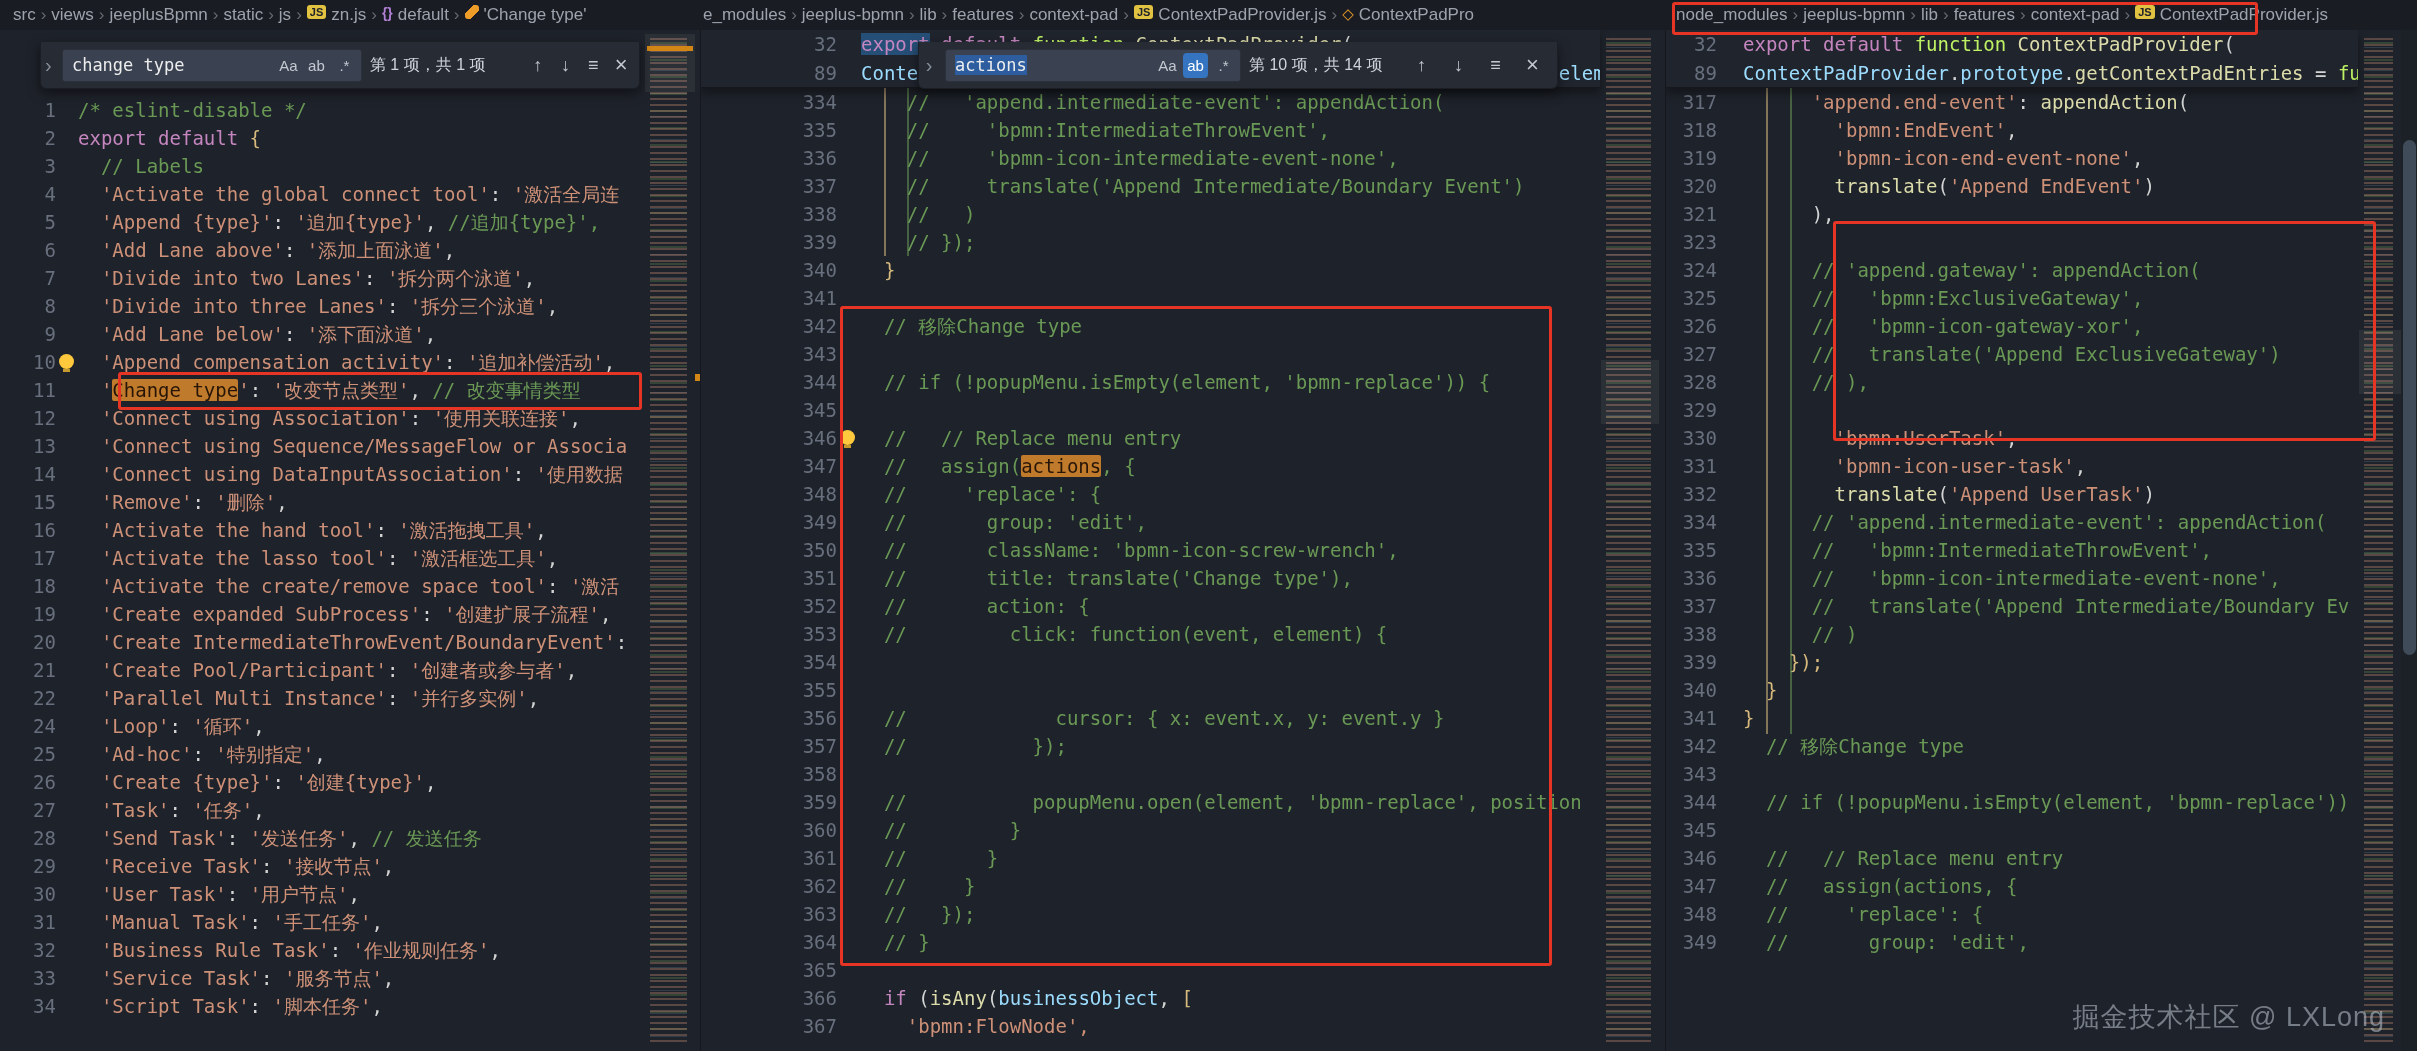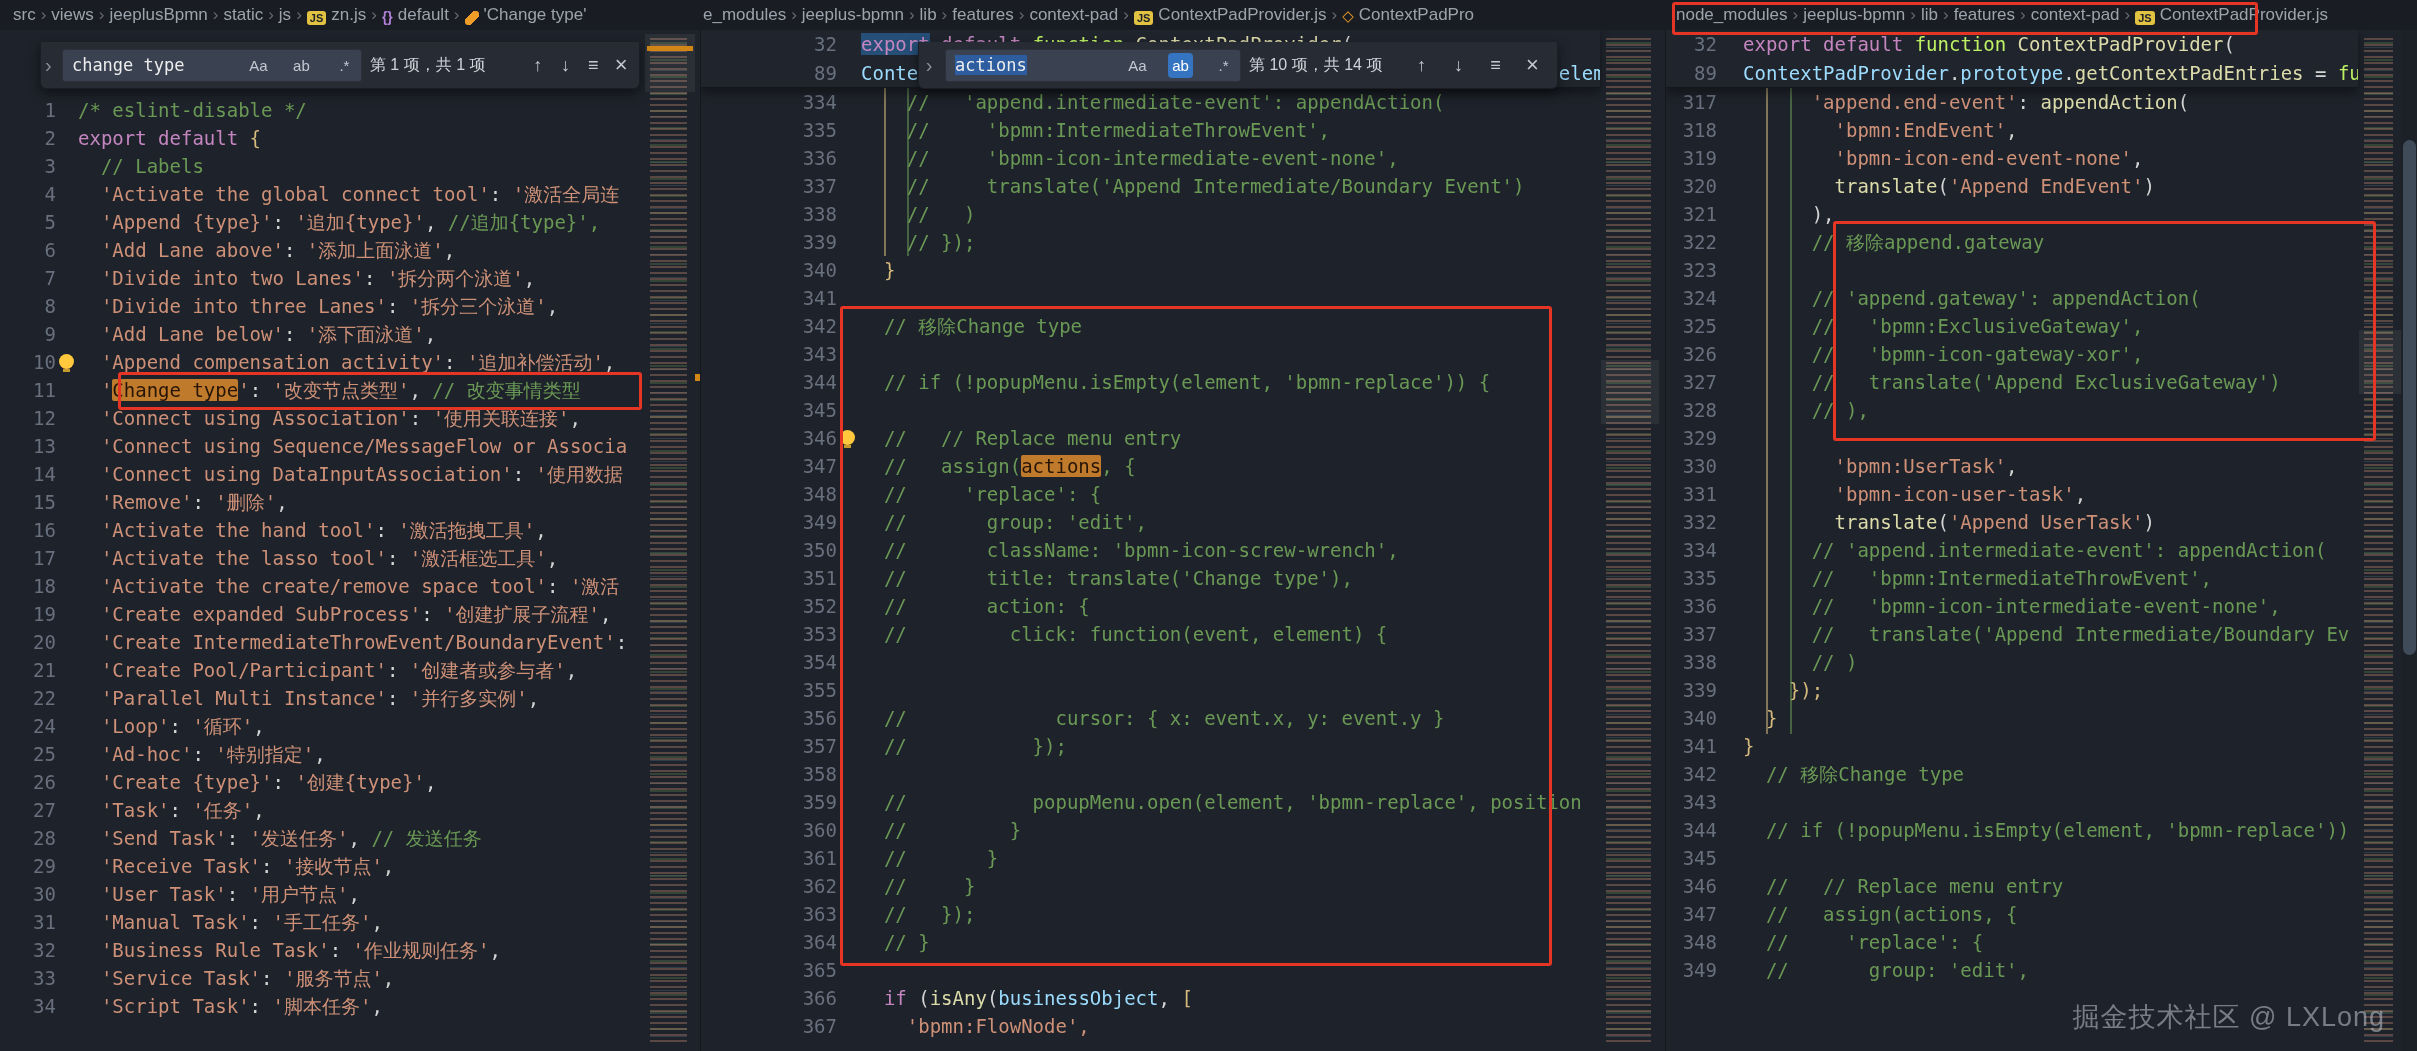--- a/index.html
+++ b/index.html
@@ -7,21 +7,21 @@
   .screen{position:relative;width:2417px;height:1051px;background:#1e222a;overflow:hidden;
           font-family:"DejaVu Sans Mono",monospace;color:#d4d4d4}
 
   
   .breadcrumb-bar{position:absolute;top:0;left:0;right:0;height:30px;background:#191c22;display:flex;z-index:10}
   .crumb-sec{height:30px;display:flex;align-items:center;overflow:hidden;white-space:nowrap;flex:none;
              padding-left:12px;color:#9da3ad;font-family:"Liberation Sans",sans-serif;font-size:17px}
   .sec-left{width:700px}
   .sec-mid{width:965px;padding-left:2px}
   .sec-right{width:752px;padding-left:10px}
-  .crumb-item{display:inline-flex;align-items:flex-end;gap:5px;margin:0 1px;cursor:pointer}
+  .crumb-item{display:inline-flex;align-items:flex-start;gap:5px;margin:0 1px;cursor:pointer}
   .crumb-label{color:#9da3ad}
   .crumb-sep{color:#656b76;margin:0 4px;font-size:17px}
   .ci{display:inline-flex;align-items:center;justify-content:center;flex:none}
   .ci-js-file{background:#e2c341;color:#20232a;font-weight:bold;font-size:11px;padding:1px 3px;border-radius:3px;line-height:12px}
   .ci-braces{color:#b180d7;font-size:14px;font-weight:bold}
   .ci-symbol{color:#ee9d28;font-size:15px}
   .ci-wrench{width:14px;height:14px;border-radius:3px;background:linear-gradient(135deg,transparent 32%,#ee9d28 32% 68%,transparent 68%)}
 
   
   .pane{position:absolute;top:30px;bottom:0;overflow:hidden}
@@ -73,21 +73,21 @@
                border-radius:0 0 6px 6px;box-shadow:0 4px 12px rgba(0,0,0,.5);display:flex;align-items:center;
                gap:8px;padding:0 8px 0 2px;z-index:30;font-family:"Liberation Sans",sans-serif}
   .fw-left{left:40px;width:600px}
   .fw-mid{left:217px;width:640px}
   .fw-expand{width:16px;height:100%;display:flex;align-items:center;justify-content:center;color:#8a909a;font-size:20px;cursor:pointer}
   .fw-input{flex:none;width:300px;height:33px;background:#3a4150;border:1px solid #2b303b;border-radius:3px;
             display:flex;align-items:center;padding:0 4px 0 9px}
   .fw-mid .fw-input{width:296px}
   .fw-query{flex:1;font-family:"DejaVu Sans Mono",monospace;font-size:17px;color:#ededed;overflow:hidden;white-space:nowrap}
   .fw-query.selected .q-text{background:#2d5d9e}
-  .fw-opts{display:flex;gap:18px;margin-left:16px}
+  .fw-opts{display:flex;gap:3px;margin-left:16px}
   .fw-opt{min-width:25px;height:25px;display:flex;align-items:center;justify-content:center;border-radius:4px;
           color:#c3c8d1;font-size:15px;cursor:pointer}
   .fw-word{}
   .fw-opt.active{background:#3574c0;color:#fff}
   .fw-count{color:#cfd3da;font-size:16px;white-space:nowrap;min-width:150px}
   .fw-btn{width:29px;height:29px;display:flex;align-items:center;justify-content:center;color:#c3c8d1;font-size:18px;
           border-radius:4px;cursor:pointer}
   .fw-close{font-size:22px}
 
   
@@ -351,21 +351,20 @@
 
   <section class="pane pane-right">
     <div class="guide g-gold" style="left:100px;top:58px;height:646px"></div>
     <div class="guide g-green" style="left:124px;top:58px;height:646px"></div>
     <div class="code-area">
         <div class="row"><span class="ln">317</span><span class="glyph"></span><span class="code-text"><span class="tok tk-p">      </span><span class="tok tk-s">'append.end-event'</span><span class="tok tk-p">: </span><span class="tok tk-fn">appendAction</span><span class="tok tk-p">(</span></span></div>
         <div class="row"><span class="ln">318</span><span class="glyph"></span><span class="code-text"><span class="tok tk-p">        </span><span class="tok tk-s">'bpmn:EndEvent'</span><span class="tok tk-p">,</span></span></div>
         <div class="row"><span class="ln">319</span><span class="glyph"></span><span class="code-text"><span class="tok tk-p">        </span><span class="tok tk-s">'bpmn-icon-end-event-none'</span><span class="tok tk-p">,</span></span></div>
         <div class="row"><span class="ln">320</span><span class="glyph"></span><span class="code-text"><span class="tok tk-p">        </span><span class="tok tk-fn">translate</span><span class="tok tk-p">(</span><span class="tok tk-s">'Append EndEvent'</span><span class="tok tk-p">)</span></span></div>
         <div class="row"><span class="ln">321</span><span class="glyph"></span><span class="code-text"><span class="tok tk-p">      ),</span></span></div>
-        <div class="row"><span class="ln">322</span><span class="glyph"></span><span class="code-text"><span class="tok tk-p">      </span><span class="tok tk-c">// 移除append.gateway</span></span></div>
         <div class="row"><span class="ln">323</span><span class="glyph"></span><span class="code-text"></span></div>
         <div class="row"><span class="ln">324</span><span class="glyph"></span><span class="code-text"><span class="tok tk-p">      </span><span class="tok tk-c">// 'append.gateway': appendAction(</span></span></div>
         <div class="row"><span class="ln">325</span><span class="glyph"></span><span class="code-text"><span class="tok tk-p">      </span><span class="tok tk-c">//   'bpmn:ExclusiveGateway',</span></span></div>
         <div class="row"><span class="ln">326</span><span class="glyph"></span><span class="code-text"><span class="tok tk-p">      </span><span class="tok tk-c">//   'bpmn-icon-gateway-xor',</span></span></div>
         <div class="row"><span class="ln">327</span><span class="glyph"></span><span class="code-text"><span class="tok tk-p">      </span><span class="tok tk-c">//   translate('Append ExclusiveGateway')</span></span></div>
         <div class="row"><span class="ln">328</span><span class="glyph"></span><span class="code-text"><span class="tok tk-p">      </span><span class="tok tk-c">// ),</span></span></div>
         <div class="row"><span class="ln">329</span><span class="glyph"></span></div>
         <div class="row"><span class="ln">330</span><span class="glyph"></span><span class="code-text"><span class="tok tk-p">        </span><span class="tok tk-s">'bpmn:UserTask'</span><span class="tok tk-p">,</span></span></div>
         <div class="row"><span class="ln">331</span><span class="glyph"></span><span class="code-text"><span class="tok tk-p">        </span><span class="tok tk-s">'bpmn-icon-user-task'</span><span class="tok tk-p">,</span></span></div>
         <div class="row"><span class="ln">332</span><span class="glyph"></span><span class="code-text"><span class="tok tk-p">        </span><span class="tok tk-fn">translate</span><span class="tok tk-p">(</span><span class="tok tk-s">'Append UserTask'</span><span class="tok tk-p">)</span></span></div>

